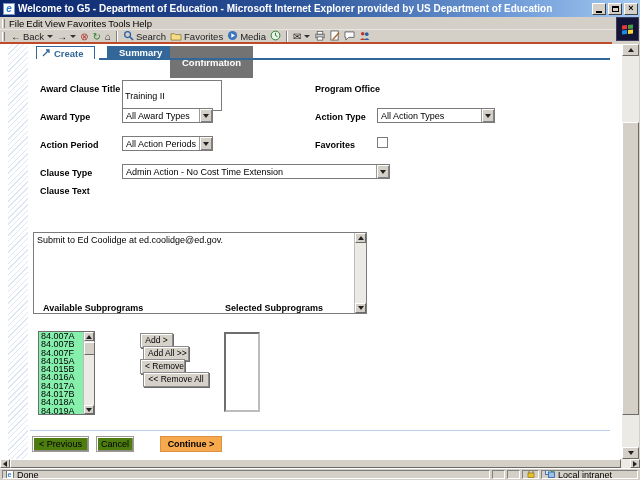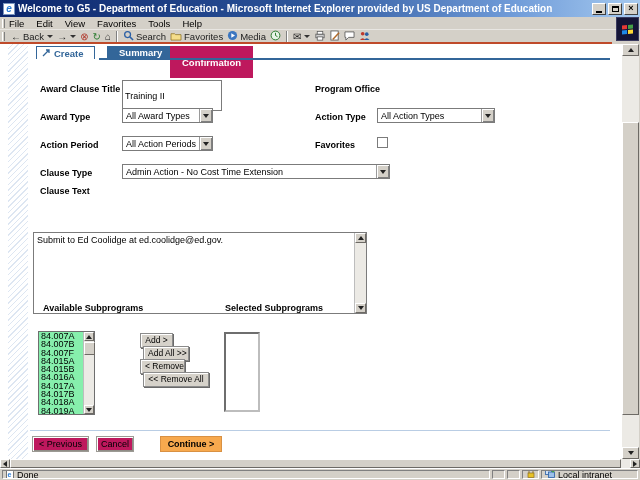--- a/index.html
+++ b/index.html
@@ -21,21 +21,21 @@
     line-height:9px; text-align:center; font-weight:bold; color:#000; flex:0 0 auto; }
   .winbtn .bar { display:block; width:6px; height:2px; background:#000; margin:7px auto 0; }
   .winbtn .box { display:block; width:7px; height:6px; border:1px solid #000;
     border-top-width:2px; margin:2px auto 0; }
 
   
   .menubar { position:absolute; top:17px; left:0; width:640px; height:13px;
     background:#d4d0c8; display:flex; align-items:center; border-bottom:1px solid #e8e6e2; }
   .grip { width:3px; height:9px; border-left:1px solid #fff; border-right:1px solid #808080;
     margin:0 4px 0 2px; flex:0 0 auto; }
-  .menu-items { display:flex; gap:12px; }
+  .menu-items { display:flex; gap:2px; }
   .menu-item { font-size:9.5px; color:#000; cursor:default; }
 
   
   .toolbar { position:absolute; top:30px; left:0; width:614px; height:13px;
     background:#d4d0c8; display:flex; align-items:center; }
   .tbtn { display:flex; align-items:center; gap:2px; padding:0 2px; height:12px;
     font-size:9.5px; color:#222; }
   .tsep { width:2px; height:11px; border-left:1px solid #808080; border-right:1px solid #fff;
     margin:0 3px; }
   .glyph { font-size:10px; line-height:10px; }
@@ -53,21 +53,21 @@
   .viewport { position:absolute; top:44px; left:0; width:622px; height:415px; background:#fff; }
   .hatch { position:absolute; left:8px; top:0; width:20px; height:415px;
     background:repeating-linear-gradient(135deg,#ffffff 0 3px,#dde6f2 3px 4px); }
 
   
   .tab { position:absolute; top:2px; height:12px; font-size:9.5px; font-weight:bold;
     display:flex; align-items:center; cursor:default; }
   #tab-create { left:36px; padding:0 10px 0 5px; background:#fff; color:#336699;
     border:1px solid #336699; border-bottom:none; gap:3px; z-index:2; height:13px; }
   #tab-summary { left:107px; padding:0 12px; background:#336699; color:#fff; }
-  #tab-confirm { left:170px; padding:16px 12px; background:#be185d; color:#fff; }
+  #tab-confirm { left:170px; padding:16px 12px; background:#737373; color:#fff; }
   .tab-underline { position:absolute; top:14px; left:99px; width:511px; height:2px; background:#336699; }
 
   
   .lbl { position:absolute; font-size:9px; font-weight:bold; color:#000; white-space:nowrap; }
   .req { color:#cc0000; }
   .tinput { position:absolute; height:31px; border:1px solid #7b7b7b; background:#fff;
     font-family:"Liberation Sans",sans-serif; font-size:9px; padding:0 2px; color:#000; }
   .sel { position:absolute; height:15px; border:1px solid #7b7b7b; background:#fff;
     display:flex; align-items:stretch; }
   .sel-txt { flex:1; font-size:9px; padding:2px 3px 0; white-space:nowrap; overflow:hidden; }
@@ -126,21 +126,21 @@
     border:1px solid #8b8b8b; box-shadow:1px 1px 0 #6a6a6a, inset 1px 1px 0 #fff;
     padding:1px 4px 2px; white-space:nowrap; text-align:center; cursor:default; }
   #btn-add { left:140px; top:289px; width:33px; }
   #btn-add-all { left:143px; top:302px; width:46px; }
   #btn-remove { left:140px; top:315px; width:45px; }
   #btn-remove-all { left:143px; top:328px; width:66px; }
 
   
   .footer-sep { position:absolute; left:30px; top:386px; width:580px; height:1px; background:#b9cde4; }
   .fbtn { position:absolute; top:392px; height:16px; font-size:9px; color:#000;
-    background:#be185d; border:1px solid #9c9a94;
+    background:#4d7c0f; border:1px solid #9c9a94;
     box-shadow:inset 1px 1px 0 #fff, inset -1px -1px 0 #8f8d86;
     text-align:center; line-height:14px; cursor:default; }
   #btn-prev { left:32px; width:57px; }
   #btn-cancel { left:96px; width:38px; }
   #btn-continue { left:160px; width:62px; background:#f7a94e; border:1px solid #d99143;
     box-shadow:none; font-weight:bold; }
 
   
   .vscroll { position:absolute; top:44px; left:622px; width:17px; height:415px; background:#eceae5; }
   .vscroll .sbtn { position:absolute; left:0; width:17px; height:12px; }

